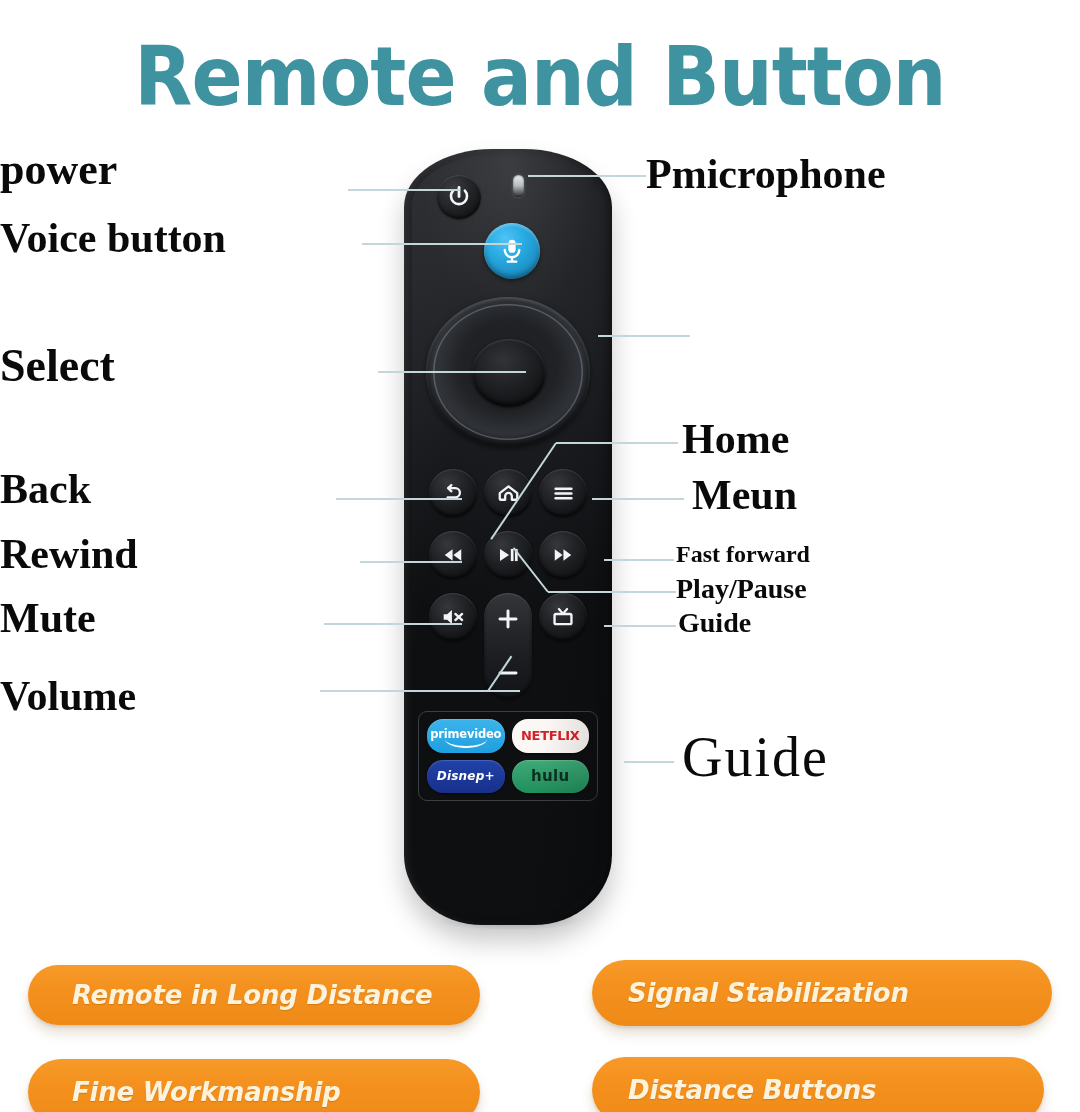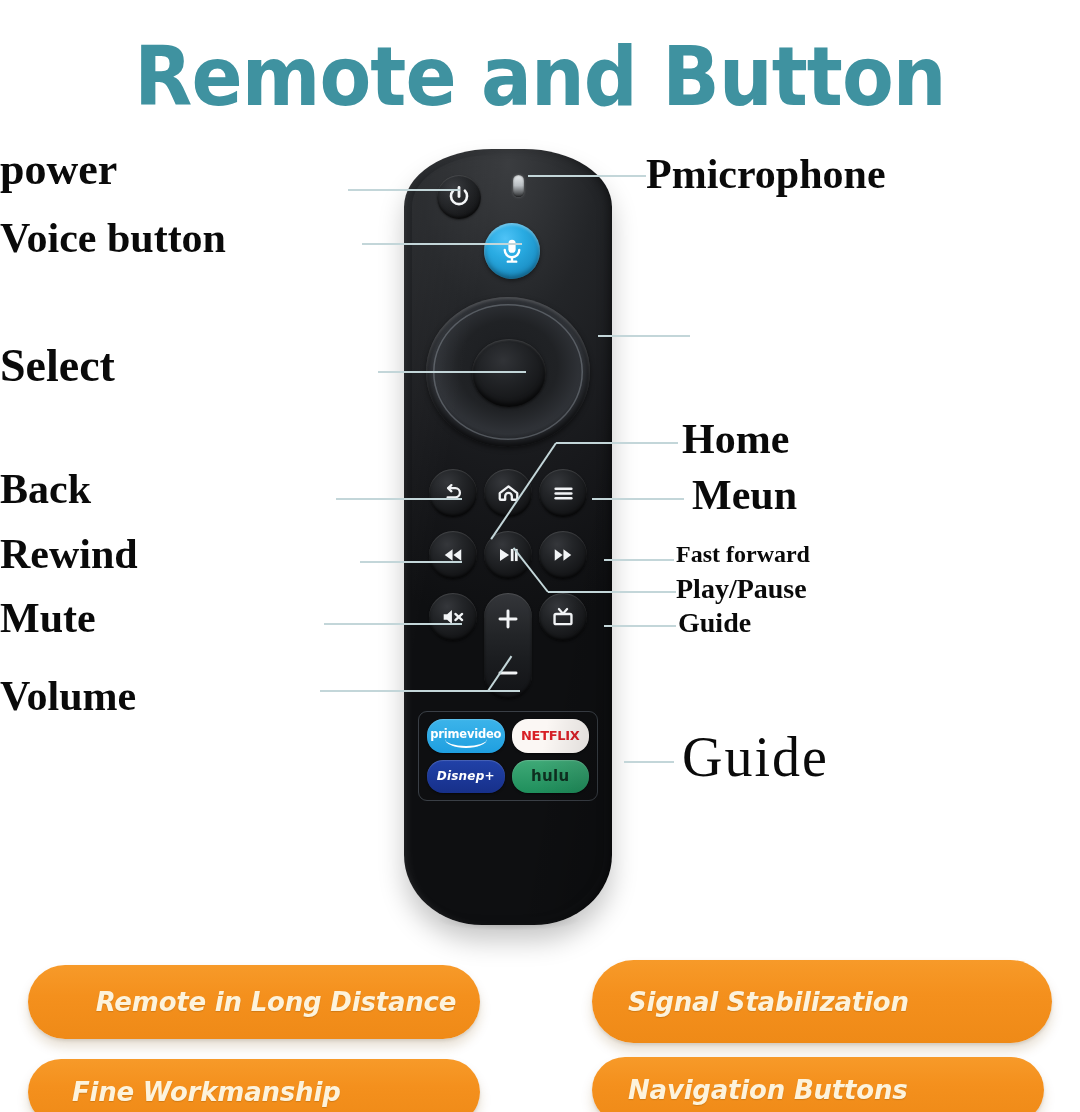--- a/index.html
+++ b/index.html
@@ -188,23 +188,23 @@
     display:flex;align-items:center;
     padding-left:44px;
     box-sizing:border-box;
     color:#fdf3dc;
     font-family:"DejaVu Sans", sans-serif;
     font-weight:bold;font-style:italic;
     font-size:26px;
     letter-spacing:-.2px;
     text-shadow:0 1px 1px rgba(150,90,10,.35);
   }
-  #pill-1{left:28px;top:930px;width:452px;height:74px;justify-content:center;}
+  #pill-1{left:28px;top:930px;width:452px;height:60px;}
   #pill-2{left:28px;top:1024px;width:452px;height:66px;}
-  #pill-3{left:592px;top:925px;width:460px;height:83px;padding-left:36px;}
+  #pill-3{left:592px;top:925px;width:460px;height:66px;padding-left:36px;}
   #pill-4{left:592px;top:1022px;width:452px;height:66px;padding-left:36px;}
 
   svg{display:block;}
 </style>
 </head>
 <body>
 
 <div id="stage">
 
   <div class="title">Remote and Button</div>
@@ -364,16 +364,16 @@
   <div class="pill" id="pill-1">
     <span>Remote in Long Distance</span>
   </div>
   <div class="pill" id="pill-3">
     <span>Signal Stabilization</span>
   </div>
   <div class="pill" id="pill-2">
     <span>Fine Workmanship</span>
   </div>
   <div class="pill" id="pill-4">
-    <span>Navigation Buttons</span>
+    <span>Distance Buttons</span>
   </div>
 
 </div>
 
 </body></html>

